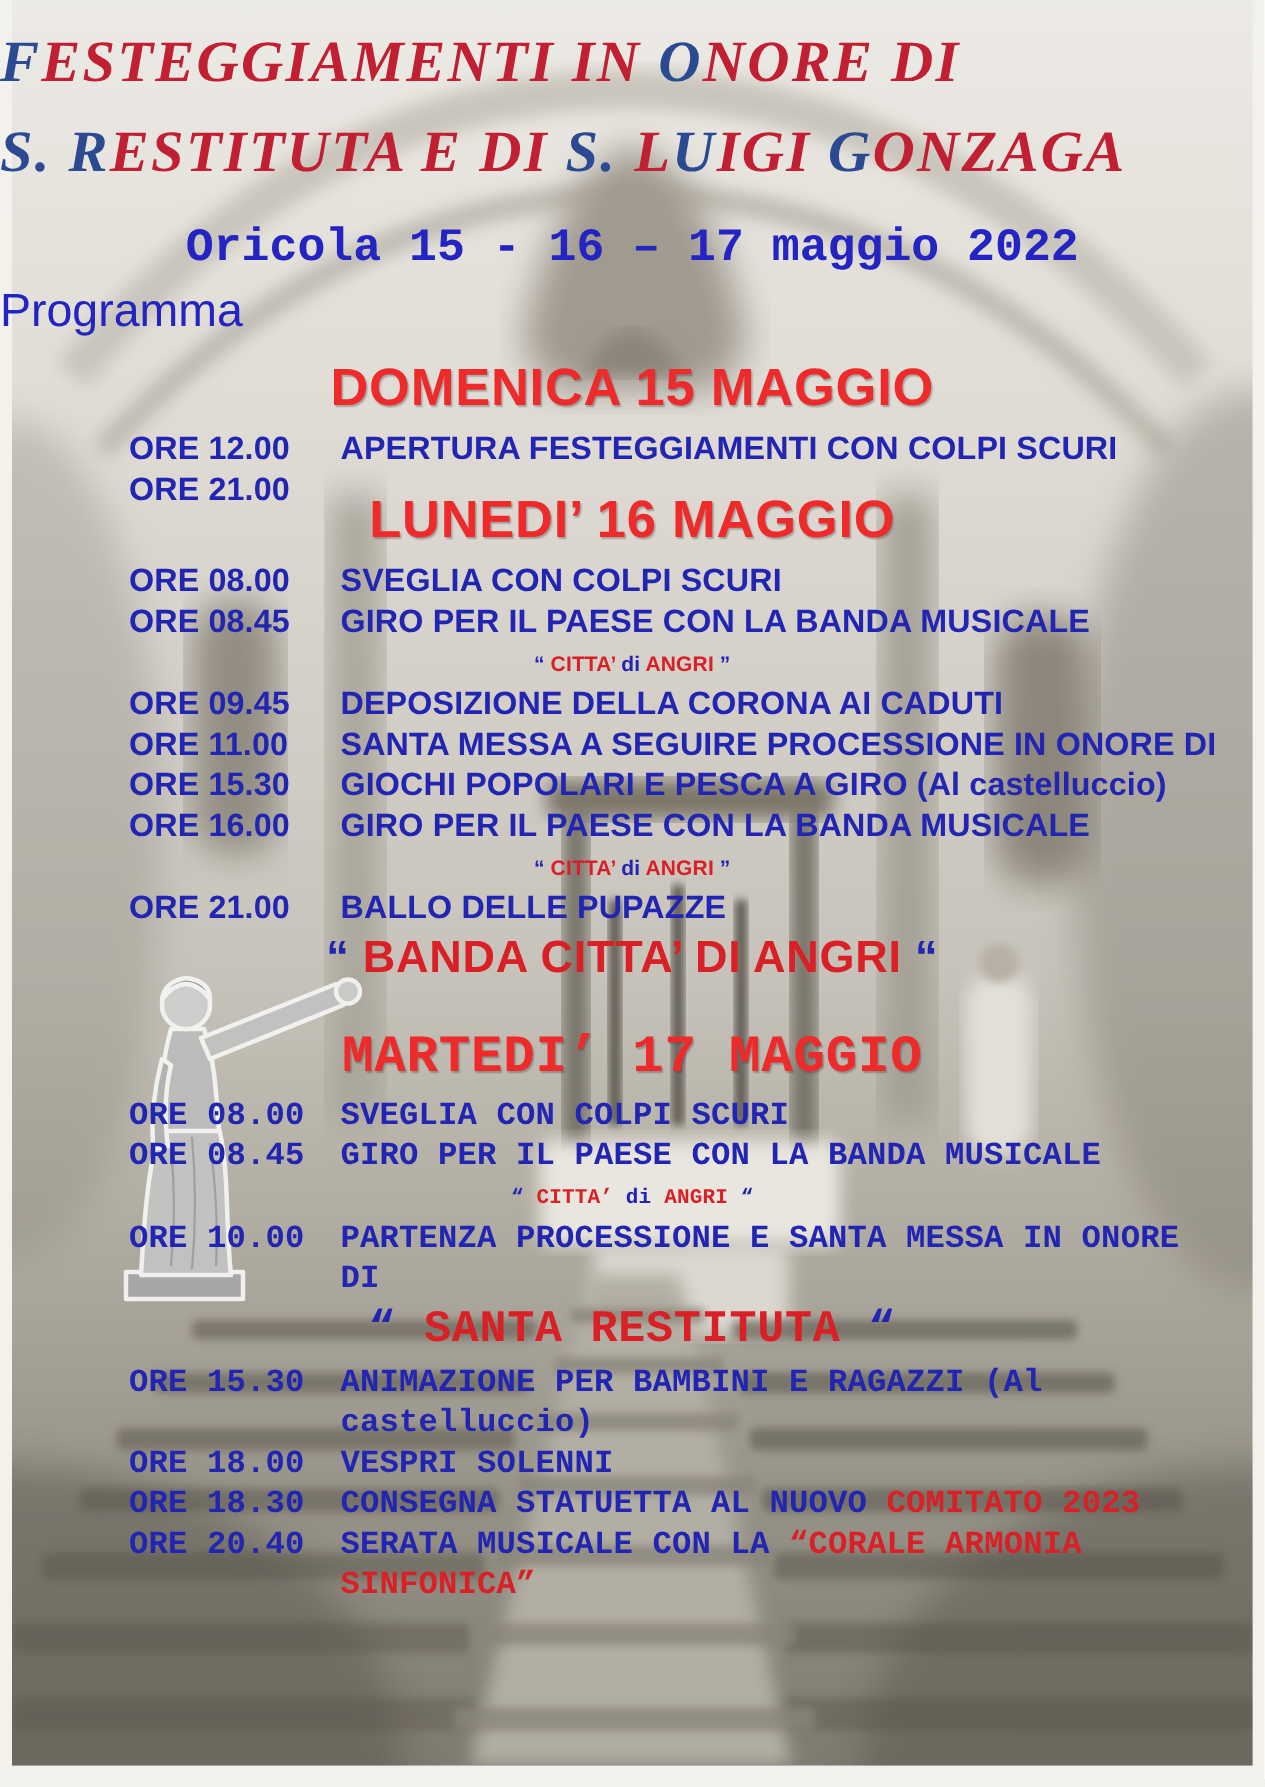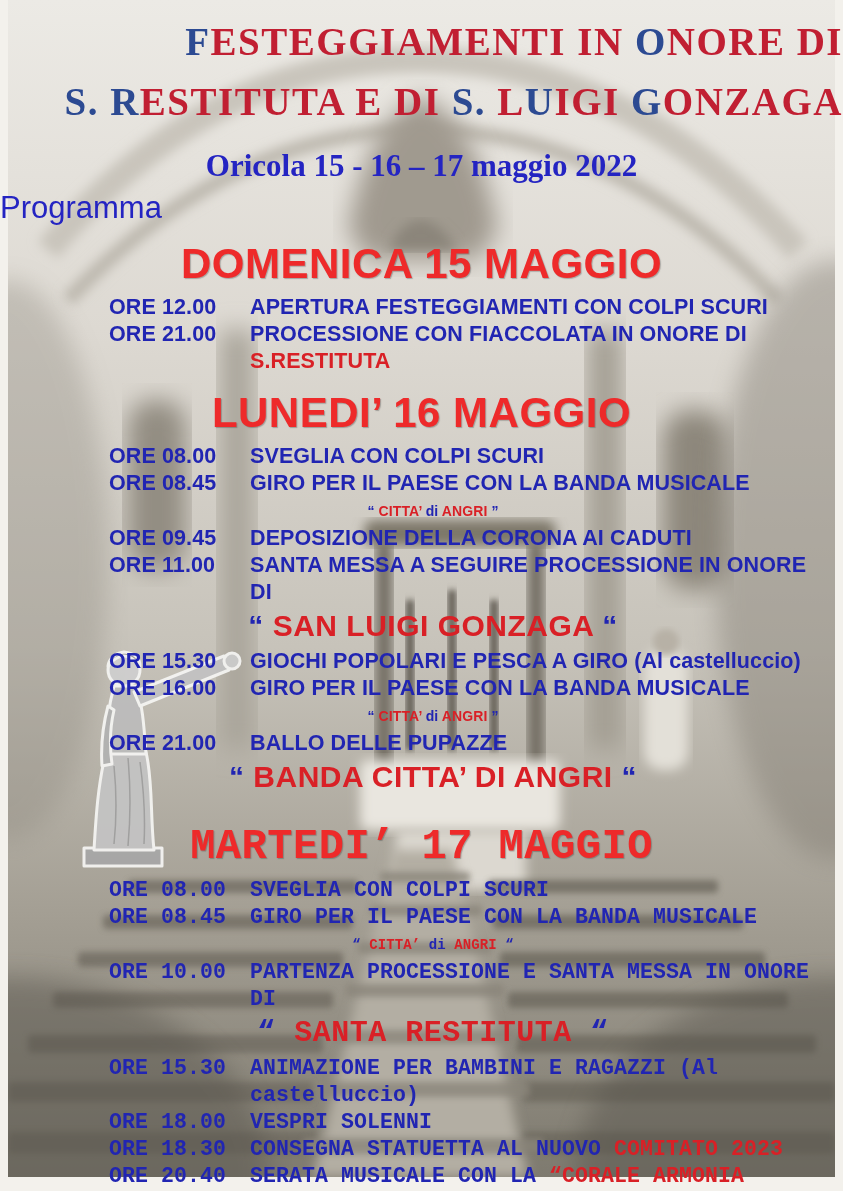--- a/index.html
+++ b/index.html
@@ -20,57 +20,58 @@
   .photo-frame svg{display:block;width:100%;height:100%;}
   .statue{position:absolute;left:56px;top:626px;width:240px;height:246px;z-index:1;opacity:.92;}
   .content{position:relative;z-index:2;padding-top:22px;}
 
   .c-blue{color:var(--body-blue);}
   .c-red{color:var(--accent-red);}
   .c-tblue{color:var(--title-blue);}
   .c-tred{color:var(--title-red);}
 
   .title-line{
-    text-align:right;
+    text-align:left;
     font-family:"Liberation Serif", serif;
     font-weight:bold;
     font-size:39px;
     letter-spacing:1.5px;
     line-height:1.0;
     margin:0 0 21px 0;
     white-space:nowrap;
+    font-style:italic;
   }
   .dateline{
     text-align:center;
-    font-family:Liberation Serif, serif;
+    font-family:Liberation Mono, monospace;
     font-weight:bold;
     font-size:31px;
     color:var(--date-blue);
     margin:27px 0 6px 0;
   }
   .program-label{
     text-align:left;
     font-weight:normal;
     font-size:31px;
     color:var(--date-blue);
     margin:0 0 10px 0;
   }
   .section{margin-top:16px;}
   .section.gap-lg{margin-top:30px;font-family:Liberation Mono, monospace;}
   .day-header{
     text-align:center;
     font-weight:bold;
-    font-size:42px;
+    font-size:35px;
     line-height:1.05;
     color:var(--header-red);
     text-shadow:1px 1px 1px rgba(60,60,60,.35);
     margin:0 0 8px 0;
     letter-spacing:.5px;
   }
-  .rows{font-weight:bold;margin-left:23px;}
+  .rows{font-weight:bold;}
   .row{line-height:27px;font-size:21.5px;letter-spacing:.1px;}
   .row.event{position:relative;padding-left:227px;padding-right:30px;}
   .row.event .time{position:absolute;left:86px;top:0;color:var(--body-blue);}
   .row.center{text-align:center;}
   .row.sz-sm{font-size:14px;line-height:28px;}
   .row.sz-lg{font-size:30px;line-height:36px;letter-spacing:.5px;margin:2px 0 4px 0;}
   .row.sz-ln{font-size:21.5px;line-height:27px;}
 </style>
 </head>
 <body>
@@ -179,33 +180,32 @@
 
     <h1 class="title-line"><span class="c-tblue">S. </span><span class="c-tblue">R</span><span class="c-tred">ESTITUTA E DI </span><span class="c-tblue">S. </span><span class="c-tred">L</span><span class="c-tblue">U</span><span class="c-tred">IGI </span><span class="c-tblue">G</span><span class="c-tred">ONZAGA</span></h1>
 
     <div class="dateline">Oricola 15 - 16 – 17 maggio 2022</div>
     <div class="program-label">Programma</div>
 
     <div class="section">
       <h2 class="day-header">DOMENICA 15 MAGGIO</h2>
       <div class="rows">
           <div class="row event"><span class="time">ORE 12.00</span><span><span class="c-blue">APERTURA FESTEGGIAMENTI CON COLPI SCURI</span></span></div>
-          <div class="row event"><span class="time">ORE 21.00</span><span><span class="c-blue">PROCESSIONE CON FIACCOLATA IN ONORE DI </span><span class="c-red">S.RESTITUTA</span></span></div>
+          <div class="row event"><span class="time">ORE 21.00</span></div>
         </div>
     </div>
 
     <div class="section">
       <h2 class="day-header">LUNEDI’ 16 MAGGIO</h2>
       <div class="rows">
           <div class="row event"><span class="time">ORE 08.00</span><span><span class="c-blue">SVEGLIA CON COLPI SCURI</span></span></div>
           <div class="row event"><span class="time">ORE 08.45</span><span><span class="c-blue">GIRO PER IL PAESE CON LA BANDA MUSICALE</span></span></div>
           <div class="row center sz-sm"><span class="c-blue">“ </span><span class="c-red">CITTA’ </span><span class="c-blue">di </span><span class="c-red">ANGRI</span><span class="c-blue"> ”</span></div>
           <div class="row event"><span class="time">ORE 09.45</span><span><span class="c-blue">DEPOSIZIONE DELLA CORONA AI CADUTI</span></span></div>
           <div class="row event"><span class="time">ORE 11.00</span><span><span class="c-blue">SANTA MESSA A SEGUIRE PROCESSIONE IN ONORE DI</span></span></div>
-          <div class="row center sz-lg"><span class="c-blue">“ </span><span class="c-red">SAN LUIGI GONZAGA</span><span class="c-blue"> “</span></div>
           <div class="row event"><span class="time">ORE 15.30</span><span><span class="c-blue">GIOCHI POPOLARI E PESCA A GIRO (Al castelluccio)</span></span></div>
           <div class="row event"><span class="time">ORE 16.00</span><span><span class="c-blue">GIRO PER IL PAESE CON LA BANDA MUSICALE</span></span></div>
           <div class="row center sz-sm"><span class="c-blue">“ </span><span class="c-red">CITTA’ </span><span class="c-blue">di </span><span class="c-red">ANGRI</span><span class="c-blue"> ”</span></div>
           <div class="row event"><span class="time">ORE 21.00</span><span><span class="c-blue">BALLO DELLE PUPAZZE</span></span></div>
           <div class="row center sz-lg"><span class="c-blue">“ </span><span class="c-red">BANDA CITTA’ DI ANGRI</span><span class="c-blue"> “</span></div>
         </div>
     </div>
 
     <div class="section gap-lg">
       <h2 class="day-header">MARTEDI’ 17 MAGGIO</h2>

